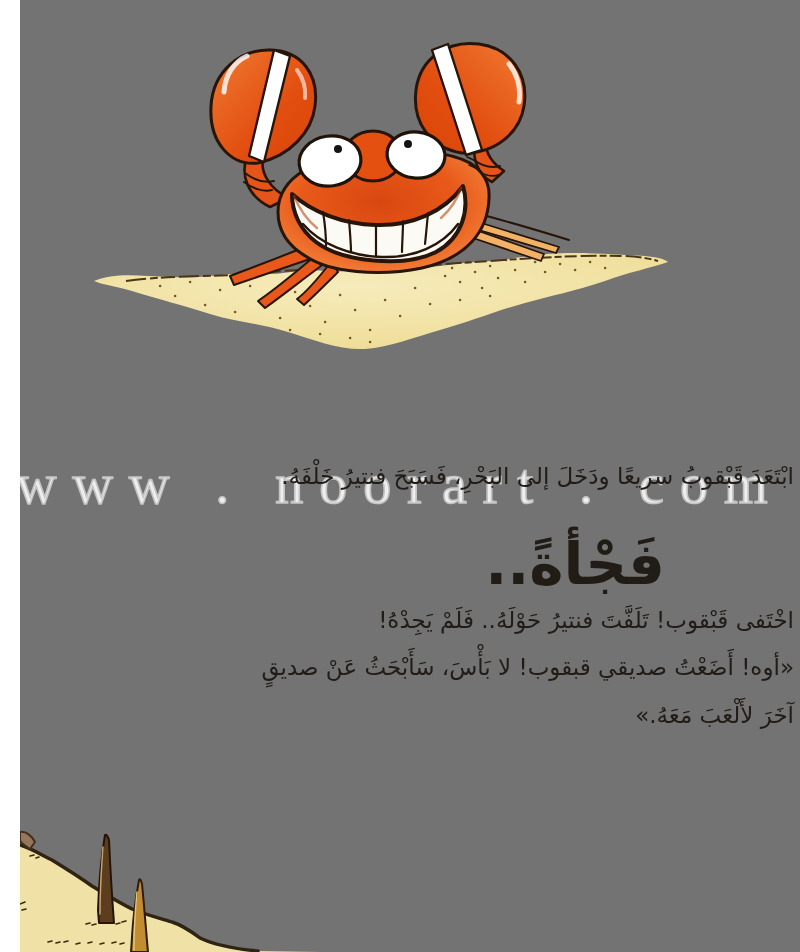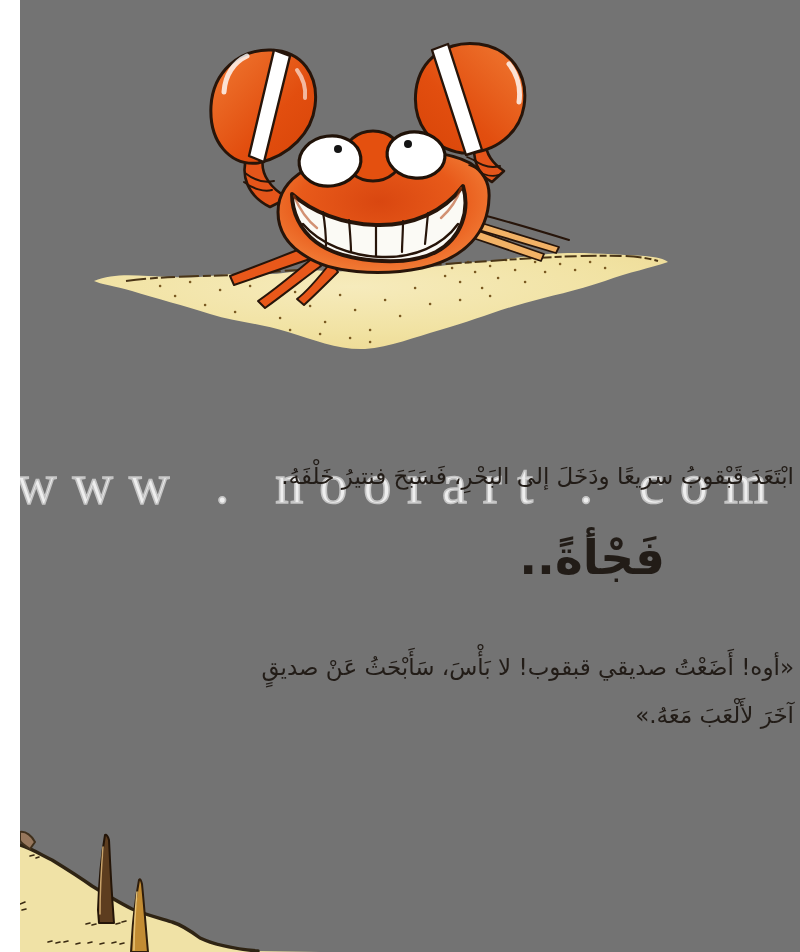--- a/index.html
+++ b/index.html
@@ -22,21 +22,21 @@
     position:absolute;right:26px;font-size:23px;line-height:1.3;
     white-space:nowrap;font-family:"DejaVu Sans",sans-serif;
   }
   .l1{top:462px;}
   .l2{top:606px;}
   .l3{top:653px;}
   .l4{top:701px;}
   .l5{top:748px;}
   .story .heading{
     position:absolute;top:530px;right:155px;
-    font-size:47px;font-weight:bold;white-space:nowrap;
+    font-size:58px;font-weight:bold;white-space:nowrap;
   }
 </style>
 </head>
 <body>
 
 <div class="page">
 
   <svg id="crab-art" class="illustration" viewBox="0 0 800 360" xmlns="http://www.w3.org/2000/svg">
     <defs>
       <radialGradient id="gBody" cx="48%" cy="42%" r="68%">
@@ -147,20 +147,21 @@
 
       <path stroke="#27150a" stroke-width="1.6" fill="none" d="M447,157 l9,4 M449,165 l9,4"></path>
     </g>
   </svg>
 
   <div class="watermark">www . noorart . com</div>
 
   <div class="story" dir="rtl">
     <div class="line l1">ابْتَعَدَ قَبْقوبُ سريعًا ودَخَلَ إلى البَحْرِ، فَسَبَحَ فنتيرُ خَلْفَهُ.</div>
     <div class="heading">فَجْأةً..</div>
+    <div class="line l2">اخْتَفى قَبْقوب! تَلَفَّتَ فنتيرُ حَوْلَهُ.. فَلَمْ يَجِدْهُ!</div>
     <div class="line l4">آخَرَ لأَلْعَبَ مَعَهُ.»</div>
     <div class="line l3">«أوه! أَضَعْتُ صديقي قبقوب! لا بَأْسَ، سَأَبْحَثُ عَنْ صديقٍ</div>
   </div>
 
   <svg id="dune-art" class="illustration" viewBox="0 0 340 160" xmlns="http://www.w3.org/2000/svg">
     <g stroke-linecap="round" stroke-linejoin="round">
 
       <path fill="#f0e2a6" d="M0,53 C10,56 20,62 32,68 C45,76 58,84 72,94 C85,102 98,110 112,117
            C126,123 140,126 152,130 C162,133 172,140 180,146
            C195,153 215,157 235,159 L300,160 L0,160 Z"></path>

